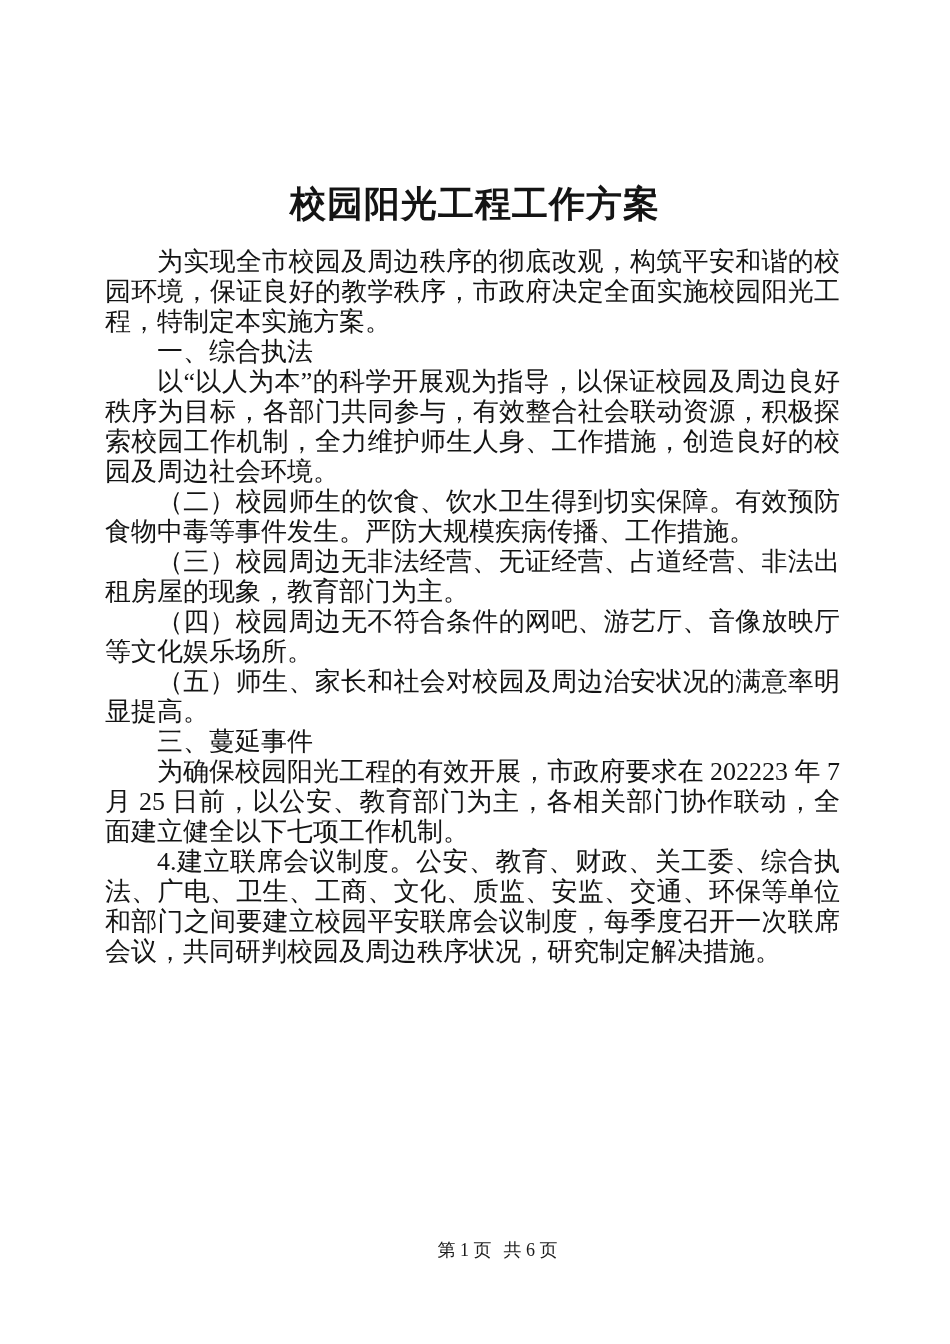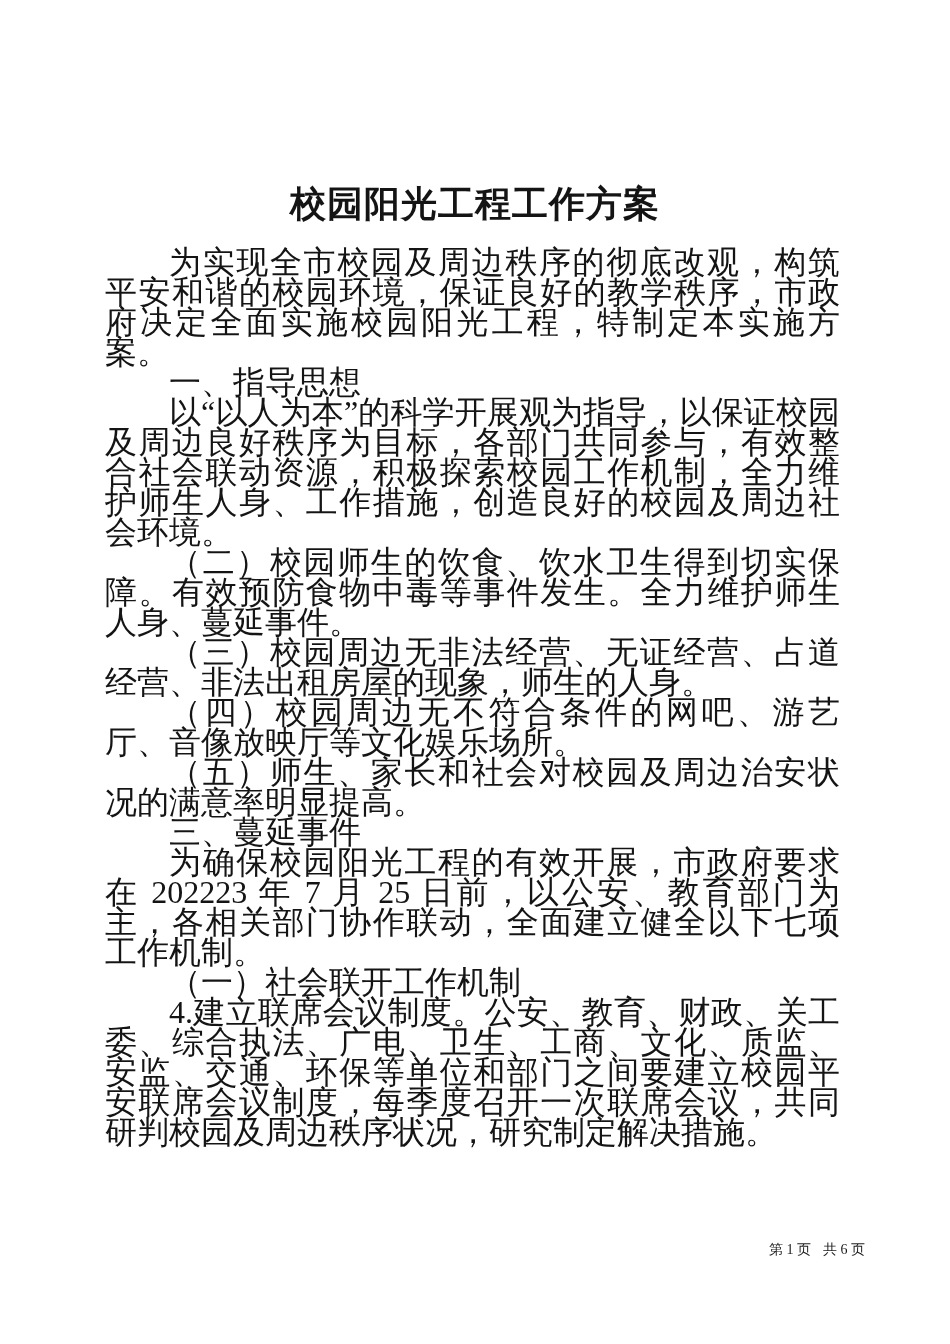--- a/index.html
+++ b/index.html
@@ -28,67 +28,66 @@
       line-height: 42px;
       font-weight: 700;
       letter-spacing: 1px;
     }
 
     .doc-content {
       position: absolute;
       top: 247px;
       left: 105px;
       width: 735px;
-      font-size: 32px;
+      font-size: 26px;
       line-height: 30px;
       text-align: justify;
       text-align-last: left;
     }
 
     .para {
       text-indent: 2em;
       margin: 0;
       word-break: break-all;
     }
 
     .doc-footer {
       position: absolute;
       top: 1240px;
       left: 105px;
       width: 735px;
-      text-align: right;
-      font-size: 14px;
+      text-align: center;
+      font-size: 18px;
       line-height: 20px;
       transform: translateX(25px);
       color: #1a1a1a;
     }
 
     .footer-gap {
       display: inline-block;
       width: 12px;
     }
   </style>
 </head>
 <body>
 
 <div class="page">
 
   <h1 class="doc-title">校园阳光工程工作方案</h1>
 
   <div class="doc-content" id="content">
       <p class="para">为实现全市校园及周边秩序的彻底改观，构筑平安和谐的校园环境，保证良好的教学秩序，市政府决定全面实施校园阳光工程，特制定本实施方案。</p>
-      <p class="para">一、指导思想</p>
+      <p class="para">一、综合执法</p>
       <p class="para">以“以人为本”的科学开展观为指导，以保证校园及周边良好秩序为目标，各部门共同参与，有效整合社会联动资源，积极探索校园工作机制，全力维护师生人身、工作措施，创造良好的校园及周边社会环境。</p>
-      <p class="para">（二）校园师生的饮食、饮水卫生得到切实保障。有效预防食物中毒等事件发生。全力维护师生人身、蔓延事件。</p>
-      <p class="para">（三）校园周边无非法经营、无证经营、占道经营、非法出租房屋的现象，师生的人身。</p>
+      <p class="para">（二）校园师生的饮食、饮水卫生得到切实保障。有效预防食物中毒等事件发生。严防大规模疾病传播、工作措施。</p>
+      <p class="para">（三）校园周边无非法经营、无证经营、占道经营、非法出租房屋的现象，教育部门为主。</p>
       <p class="para">（四）校园周边无不符合条件的网吧、游艺厅、音像放映厅等文化娱乐场所。</p>
       <p class="para">（五）师生、家长和社会对校园及周边治安状况的满意率明显提高。</p>
       <p class="para">三、蔓延事件</p>
       <p class="para">为确保校园阳光工程的有效开展，市政府要求在 202223 年 7 月 25 日前，以公安、教育部门为主，各相关部门协作联动，全面建立健全以下七项工作机制。</p>
-      <p class="para">（一）社会联开工作机制</p>
       <p class="para">4.建立联席会议制度。公安、教育、财政、关工委、综合执法、广电、卫生、工商、文化、质监、安监、交通、环保等单位和部门之间要建立校园平安联席会议制度，每季度召开一次联席会议，共同研判校园及周边秩序状况，研究制定解决措施。</p>
     </div>
 
   <div class="doc-footer">
     <span>第 1 页</span><span class="footer-gap"></span><span>共 6 页</span>
   </div>
 
 </div>
 
 </body></html>

